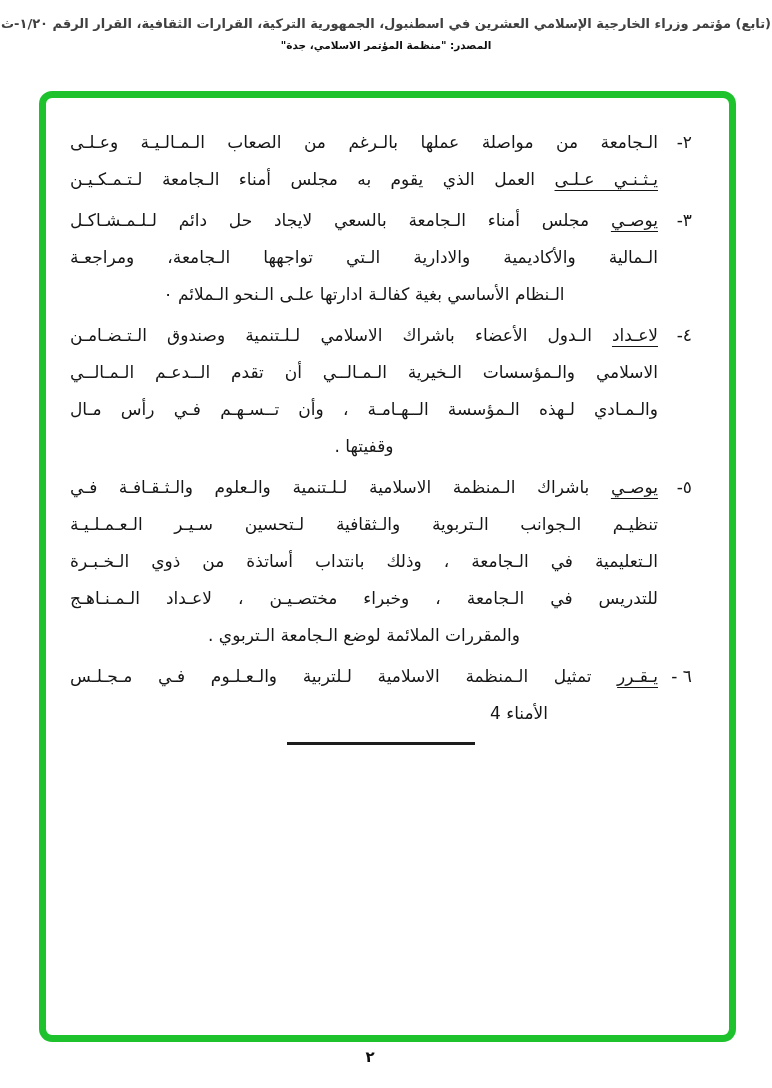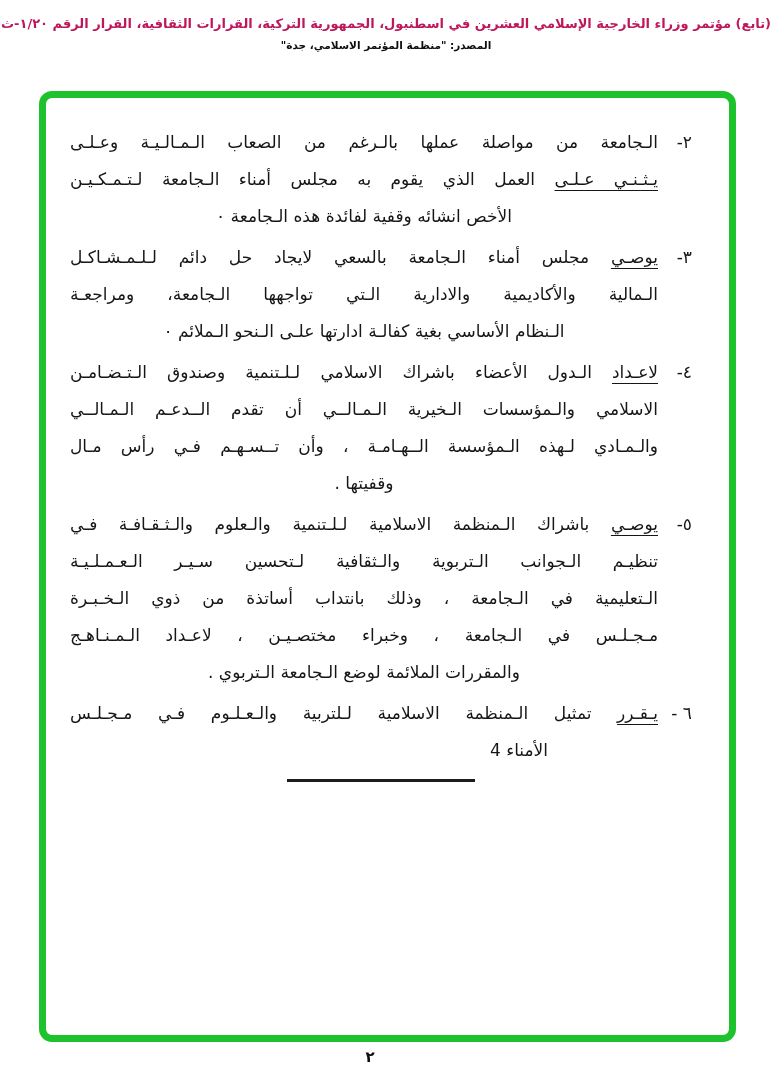--- a/index.html
+++ b/index.html
@@ -3,21 +3,21 @@
 <meta charset="utf-8">
 <style>
   html,body{margin:0;padding:0;}
   body{
     width:772px;height:1088px;background:#ffffff;position:relative;
     font-family:"DejaVu Sans",sans-serif;color:#161616;overflow:hidden;
   }
   .header{
     position:absolute;top:16px;left:0;width:772px;text-align:center;direction:rtl;
   }
-  .header-l1{font-size:13px;font-weight:bold;letter-spacing:0;color:#be185d;}
+  .header-l1{font-size:13px;font-weight:bold;letter-spacing:0;color:#404040;}
   .header-l2{font-size:10.5px;font-weight:bold;margin-top:8px;color:#0d0d0d;}
   .frame{
     position:absolute;left:39px;top:91px;width:697px;height:951px;
     box-sizing:border-box;border:7px solid #1ec22d;border-radius:13px;
   }
   .content{
     position:absolute;top:26px;right:37px;width:622px;direction:rtl;
   }
   .item{display:flex;direction:rtl;margin-bottom:4px;}
   .num{
@@ -47,21 +47,20 @@
 </div>
 
 <div class="frame" style="border-color: rgb(30, 194, 45);">
   <div class="content">
 
     <div class="item">
       <div class="num">٢-</div>
       <div class="body">
         <div class="line">الـجامعة من مواصلة عملها بالـرغم من الصعاب الـمـالـيـة وعـلـى</div>
         <div class="line"><span class="lead">يـثـنـي عـلـى</span> <span>العمل الذي يقوم به مجلس أمناء الـجامعة لـتـمـكـيـن</span></div>
-        <div class="line center-last">الأخص انشائه وقفية لفائدة هذه الـجامعة ٠</div>
       </div>
     </div>
 
     <div class="item">
       <div class="num">٣-</div>
       <div class="body">
         <div class="line"><span class="lead">يوصـي</span> <span>مجلس أمناء الـجامعة بالسعي لايجاد حل دائم لـلـمـشـاكـل</span></div>
         <div class="line">الـمالية والأكاديمية والادارية الـتي تواجهها الـجامعة، ومراجعـة</div>
         <div class="line center-last">الـنظام الأساسي بغية كفالـة ادارتها علـى الـنحو الـملائم ٠</div>
       </div>
@@ -76,21 +75,21 @@
         <div class="line center-last">وقفيتها .</div>
       </div>
     </div>
 
     <div class="item">
       <div class="num">٥-</div>
       <div class="body">
         <div class="line"><span class="lead">يوصـي</span> <span>باشراك الـمنظمة الاسلامية لـلـتنمية والـعلوم والـثـقـافـة فـي</span></div>
         <div class="line">تنظيـم الـجوانب الـتربوية والـثقافية لـتحسين سـيـر الـعـمـلـيـة</div>
         <div class="line">الـتعليمية في الـجامعة ، وذلك بانتداب أساتذة من ذوي الـخـبـرة</div>
-        <div class="line">مـجـلـس في الـجامعة ، وخبراء مختصـيـن ، لاعـداد الـمـنـاهـج</div>
+        <div class="line">للتدريس في الـجامعة ، وخبراء مختصـيـن ، لاعـداد الـمـنـاهـج</div>
         <div class="line center-last">والمقررات الملائمة لوضع الـجامعة الـتربوي .</div>
       </div>
     </div>
 
     <div class="item">
       <div class="num">٦ -</div>
       <div class="body">
         <div class="line"><span class="lead">يـقـرر</span> <span>تمثيل الـمنظمة الاسلامية لـلتربية والـعـلـوم فـي مـجـلـس</span></div>
         <div class="line end-indent">الأمناء 4</div>
       </div>

